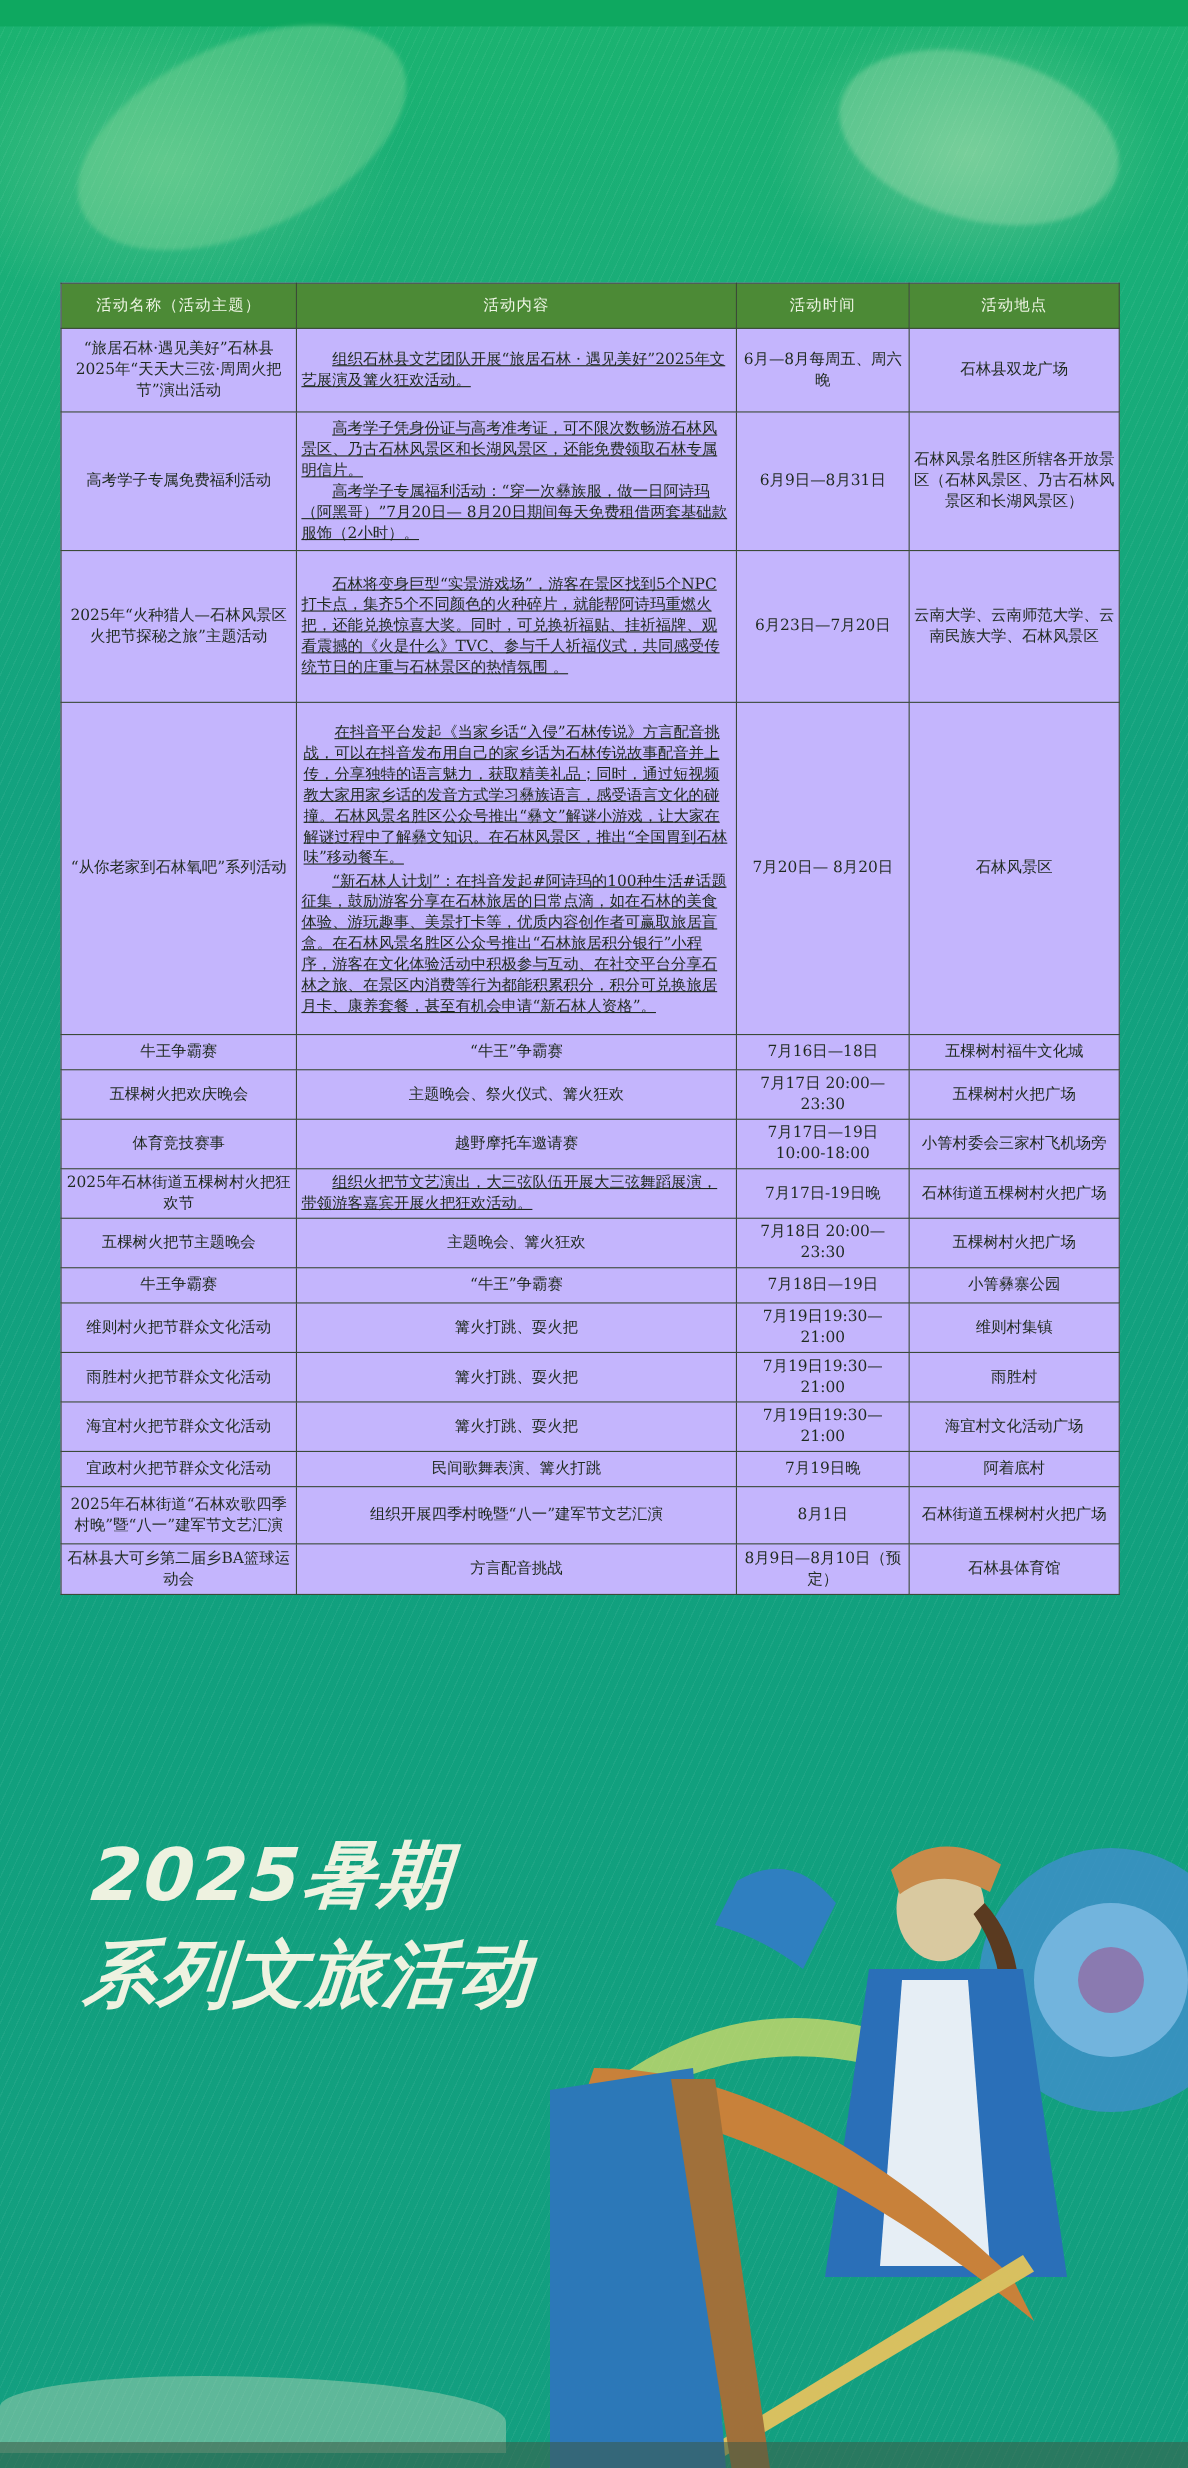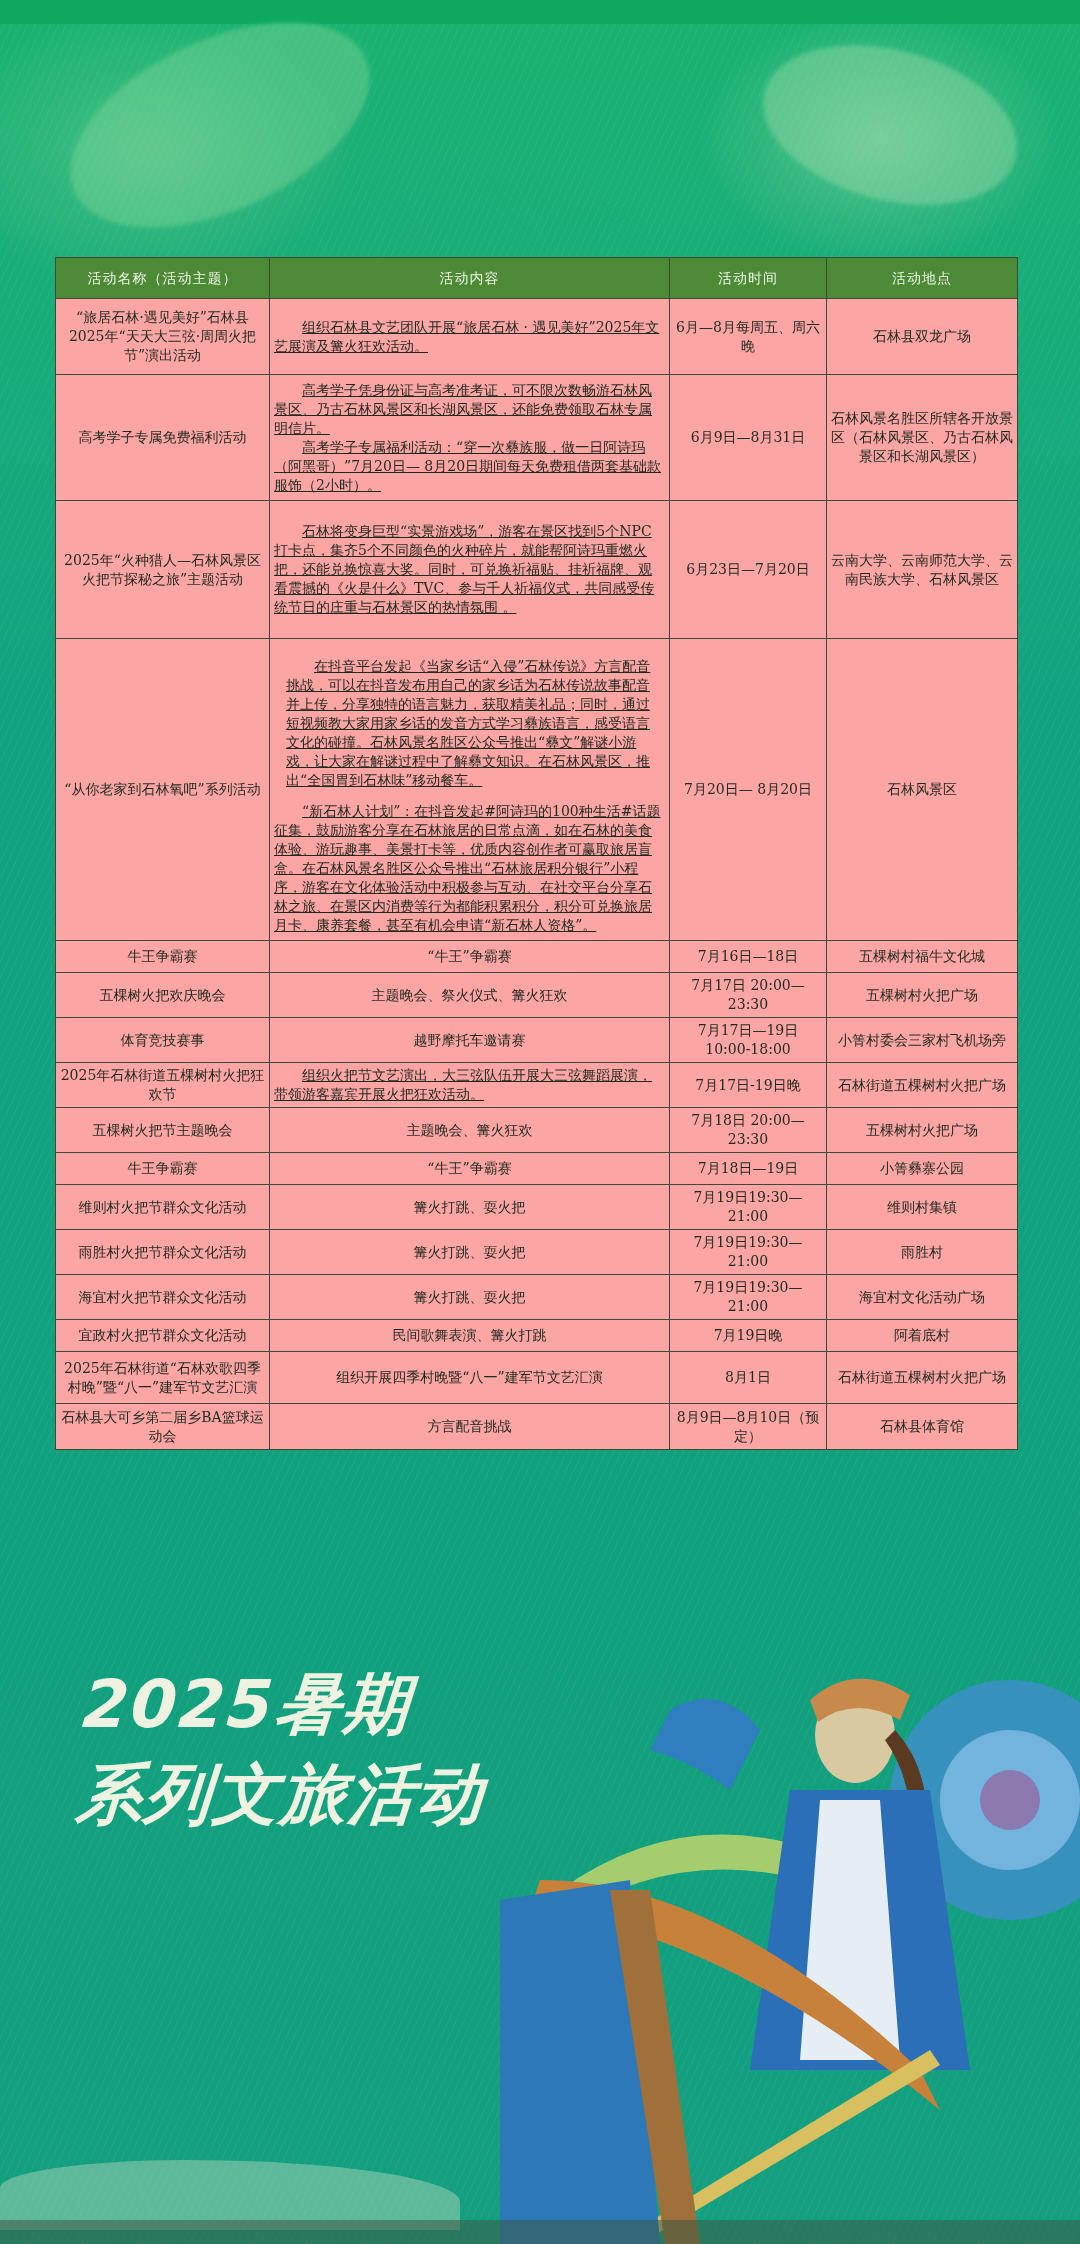--- a/index.html
+++ b/index.html
@@ -14,21 +14,21 @@
       repeating-linear-gradient(115deg, rgba(255,255,255,0.05) 0 1px, transparent 1px 7px),
       radial-gradient(ellipse 300px 200px at 150px 150px, rgba(120,210,150,0.45), transparent 70%),
       radial-gradient(ellipse 260px 180px at 880px 140px, rgba(160,220,170,0.45), transparent 70%),
       radial-gradient(ellipse 380px 220px at 420px 230px, rgba(30,170,120,0.4), transparent 70%),
       linear-gradient(180deg, #1bb370 0px, #19ae78 260px, #13a27f 700px, #11a07e 1600px, #139f80 2244px);
   }
   .topband { position: absolute; left: 0; top: 0; width: 1080px; height: 24px; background: #0ea860; z-index: 1; }
   .brush { position: absolute; z-index: 1; border-radius: 50%; filter: blur(2px); }
 
   .table-wrap { position: absolute; left: 55px; top: 257px; width: 962px; z-index: 3; }
-  table { width: 100%; border-collapse: collapse; table-layout: fixed; background: #fca5a5; color: #1f2a1f; padding-left: 48px; }
+  table { width: 100%; border-collapse: collapse; table-layout: fixed; background: #c4b5fd; color: #1f2a1f; padding-left: 48px; }
   th, td { border: 1.5px solid #3b4a38; text-align: center; vertical-align: middle; font-size: 14px; line-height: 19px; padding: 3px 4px; }
   th { background: #4c8a36; color: #eef5e4; font-weight: normal; height: 34px; letter-spacing: 1px; }
   td.content { text-align: left; }
   td.content.centered { text-align: center; }
   .para { text-indent: 2em; margin: 0; text-decoration: underline; }
   col.c1 { width: 214px; } col.c2 { width: 400px; } col.c3 { width: 157px; } col.c4 { width: 191px; }
 
   .headline { position: absolute; left: 80px; top: 1660px; z-index: 4; color: #eef2e0;
     font-family: "DejaVu Sans", "Liberation Sans", sans-serif; font-weight: bold; font-style: italic;
     font-size: 66px; line-height: 90px; letter-spacing: 2px; transform: skewX(-4deg); }
@@ -83,21 +83,21 @@
           <td>2025年“火种猎人—石林风景区火把节探秘之旅”主题活动</td>
           <td class="content">
             <p class="para" style="margin: 0px;">石林将变身巨型“实景游戏场”，游客在景区找到5个NPC打卡点，集齐5个不同颜色的火种碎片，就能帮阿诗玛重燃火把，还能兑换惊喜大奖。同时，可兑换祈福贴、挂祈福牌、观看震撼的《火是什么》TVC、参与千人祈福仪式，共同感受传统节日的庄重与石林景区的热情氛围 。</p>
           </td>
           <td>6月23日—7月20日</td>
           <td>云南大学、云南师范大学、云南民族大学、石林风景区</td>
         </tr>
         <tr style="height: 302px;">
           <td>“从你老家到石林氧吧”系列活动</td>
           <td class="content">
-            <p class="para" style="margin: 12px;">在抖音平台发起《当家乡话“入侵”石林传说》方言配音挑战，可以在抖音发布用自己的家乡话为石林传说故事配音并上传，分享独特的语言魅力，获取精美礼品；同时，通过短视频教大家用家乡话的发音方式学习彝族语言，感受语言文化的碰撞。石林风景名胜区公众号推出“彝文”解谜小游戏，让大家在解谜过程中了解彝文知识。在石林风景区，推出“全国胃到石林味”移动餐车。</p>
+            <p class="para" style="margin: 2px;">在抖音平台发起《当家乡话“入侵”石林传说》方言配音挑战，可以在抖音发布用自己的家乡话为石林传说故事配音并上传，分享独特的语言魅力，获取精美礼品；同时，通过短视频教大家用家乡话的发音方式学习彝族语言，感受语言文化的碰撞。石林风景名胜区公众号推出“彝文”解谜小游戏，让大家在解谜过程中了解彝文知识。在石林风景区，推出“全国胃到石林味”移动餐车。</p>
             <p class="para" style="margin: 0px;">“新石林人计划”：在抖音发起#阿诗玛的100种生活#话题征集，鼓励游客分享在石林旅居的日常点滴，如在石林的美食体验、游玩趣事、美景打卡等，优质内容创作者可赢取旅居盲盒。在石林风景名胜区公众号推出“石林旅居积分银行”小程序，游客在文化体验活动中积极参与互动、在社交平台分享石林之旅、在景区内消费等行为都能积累积分，积分可兑换旅居月卡、康养套餐，甚至有机会申请“新石林人资格”。</p>
           </td>
           <td>7月20日— 8月20日</td>
           <td>石林风景区</td>
         </tr>
         <tr style="height: 32px;">
           <td>牛王争霸赛</td>
           <td class="content centered">
             <p class="" style="margin: 0px;">“牛王”争霸赛</p>
           </td>

